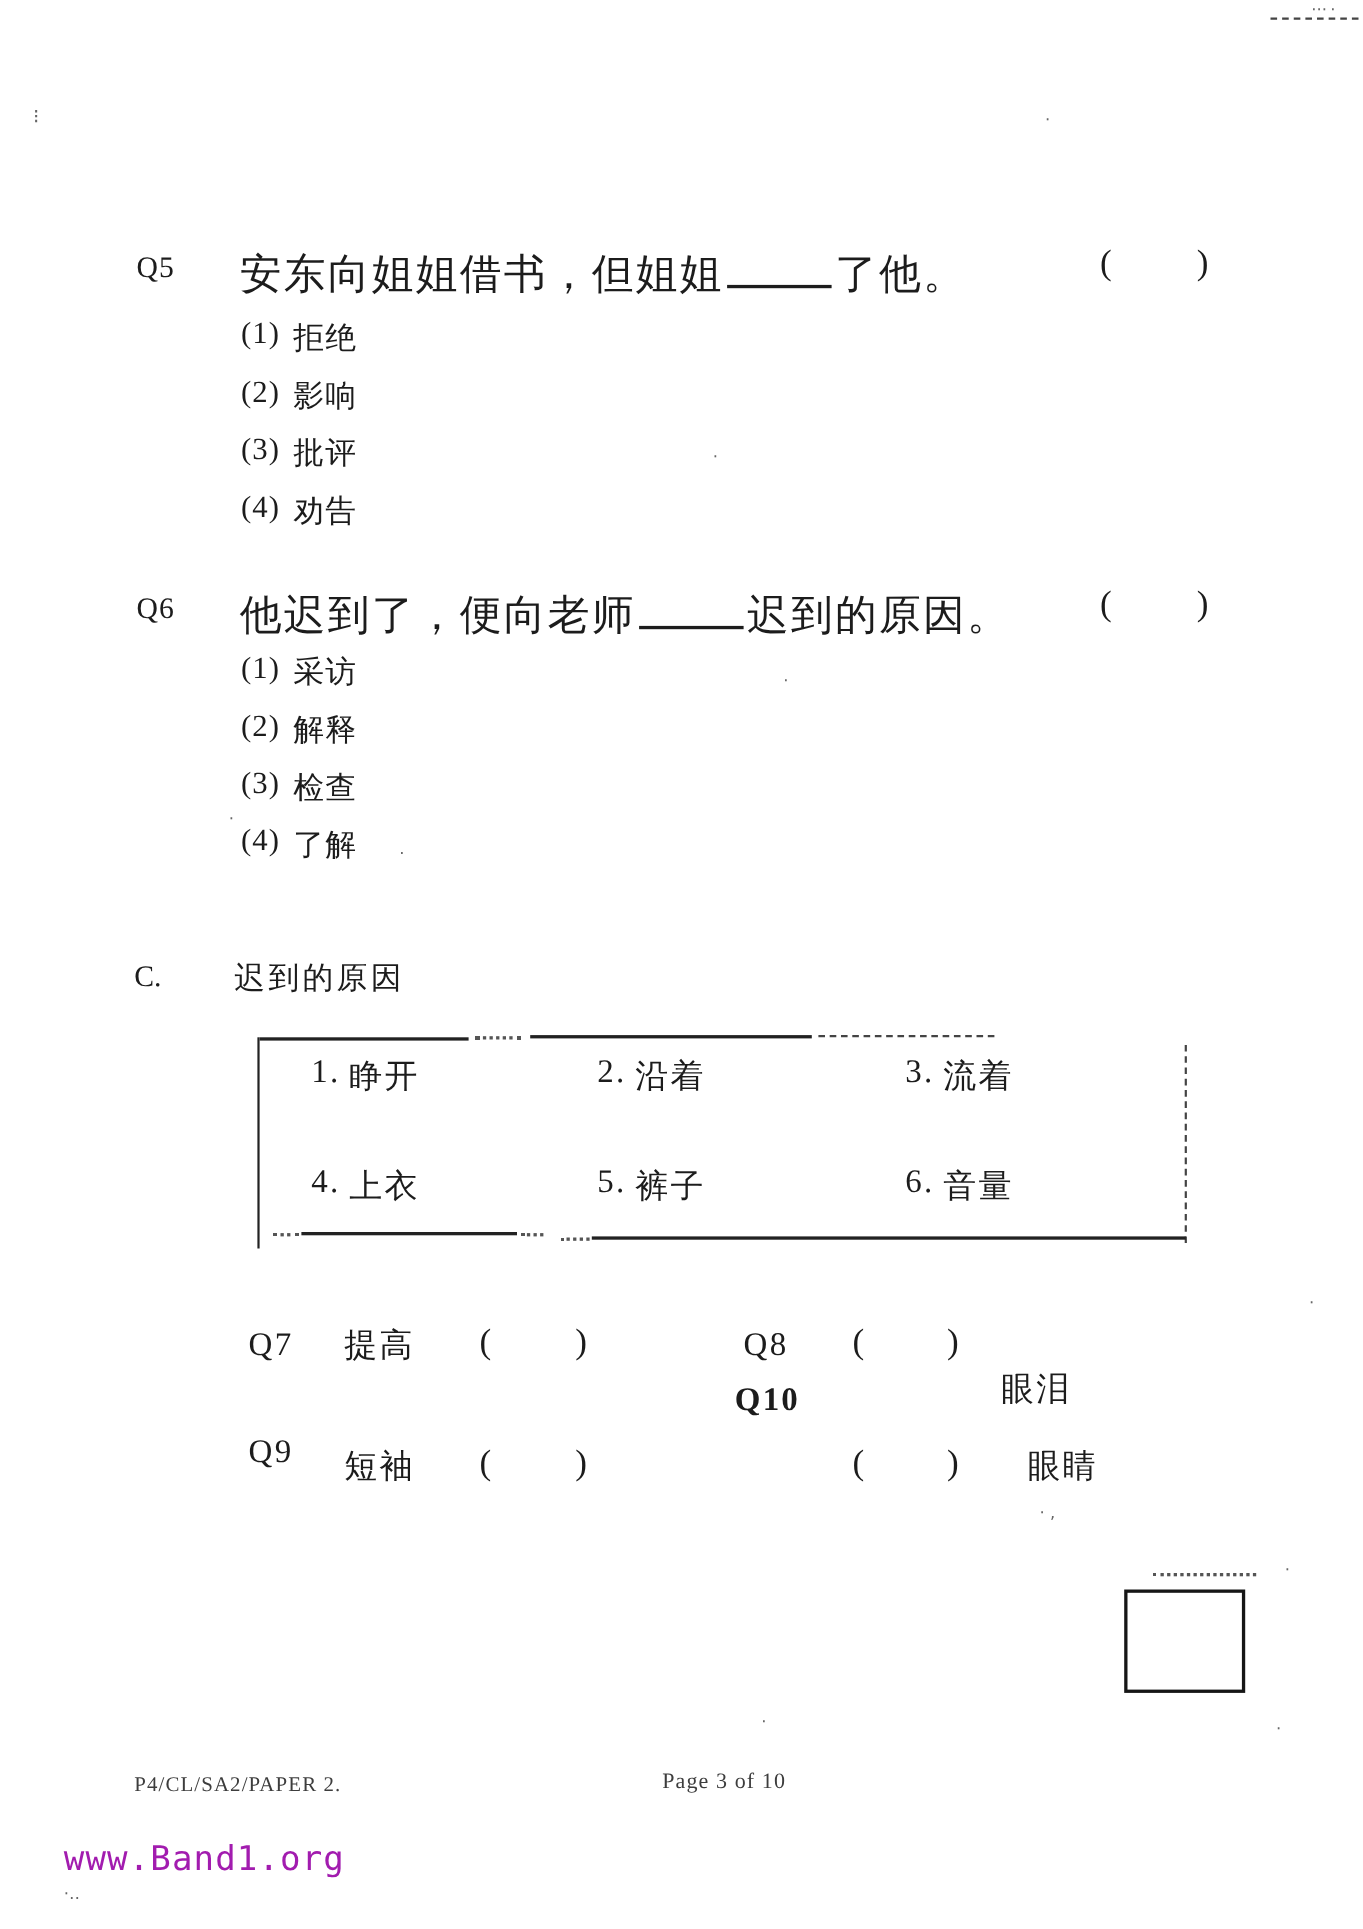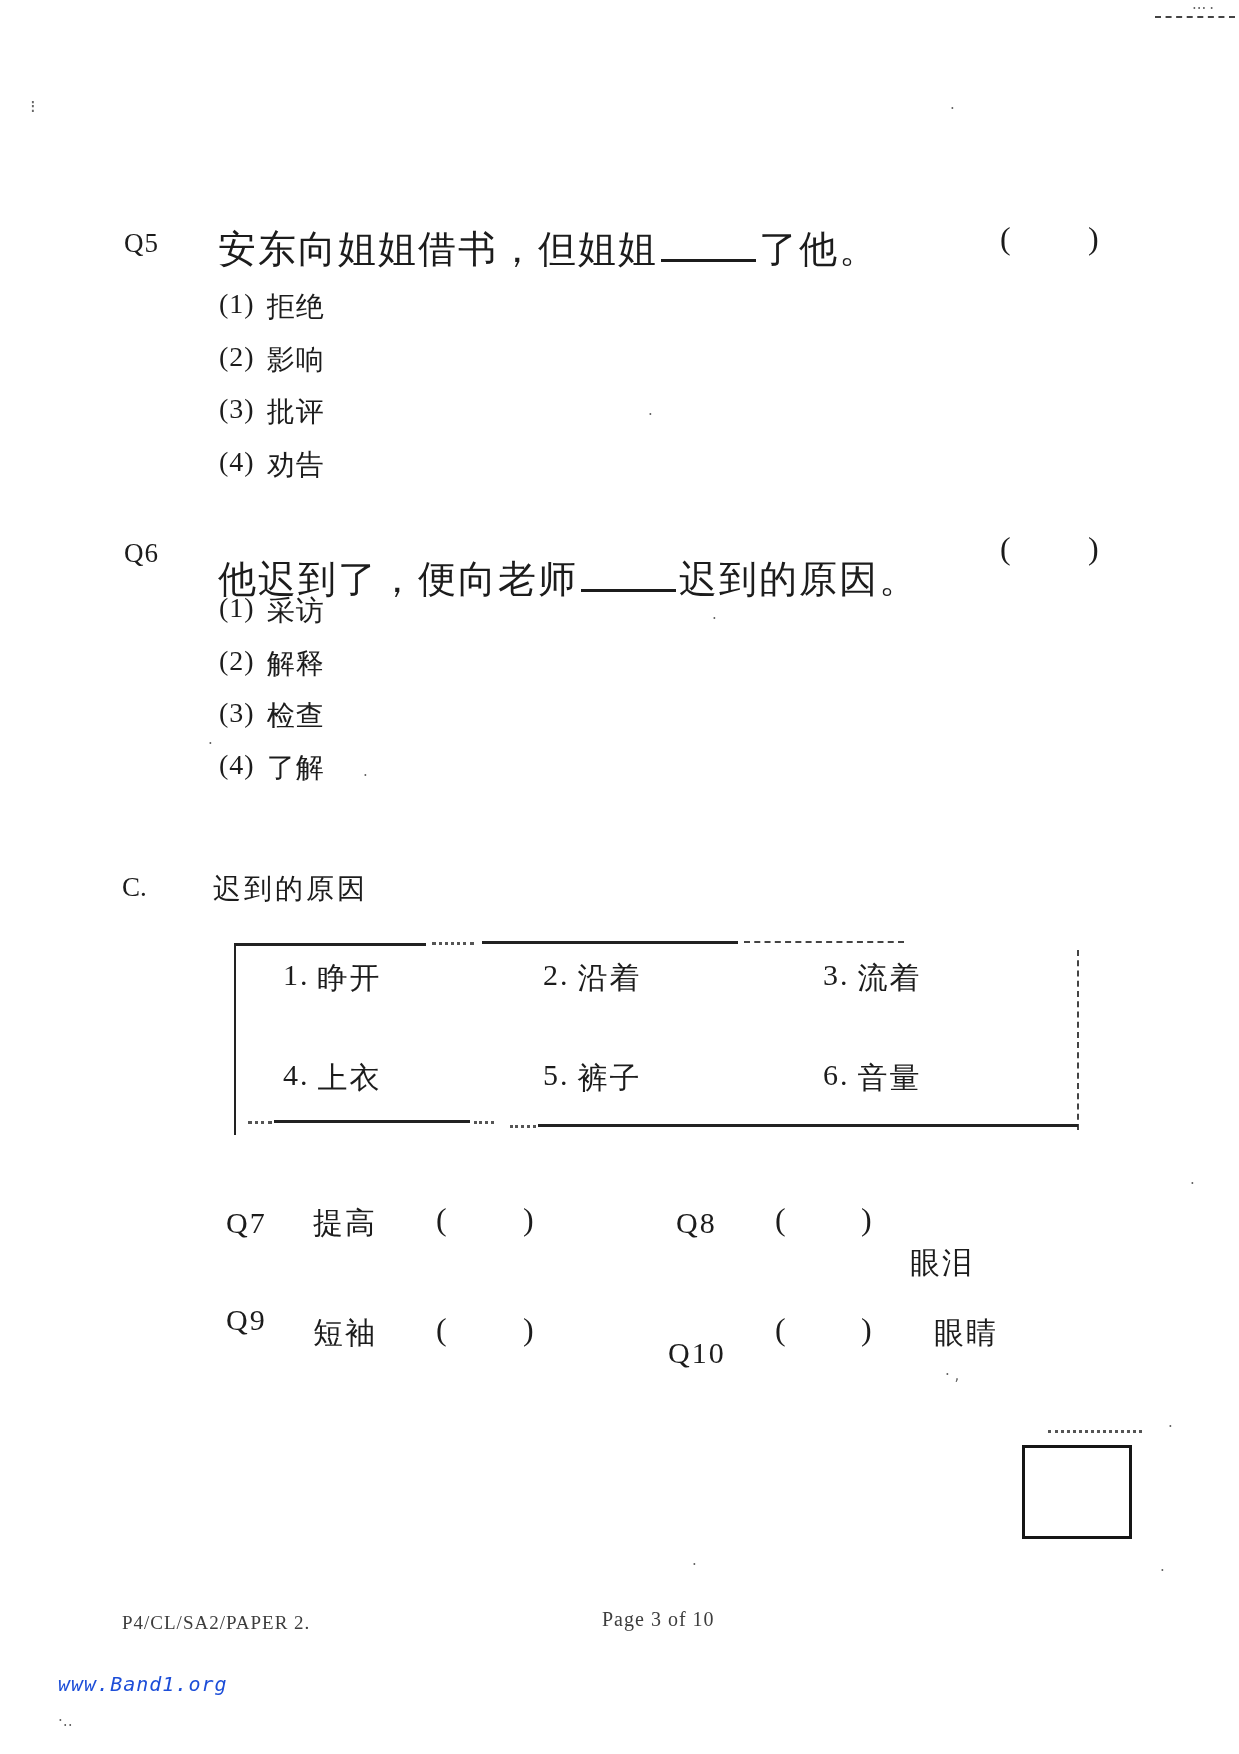--- a/index.html
+++ b/index.html
@@ -27,21 +27,21 @@
   .bankword{font-size:30px;letter-spacing:2px;display:flex;gap:8px;}
   .mrow{font-size:30px;letter-spacing:2px;}
   .line{position:absolute;background:#222;}
   .hdash{position:absolute;border-top:2px dashed #444;}
   .hdot{position:absolute;border-top:3px dotted #555;}
   .vdash{position:absolute;border-left:2px dashed #444;}
   .artifact{position:absolute;color:#666;font-size:15px;font-family:"DejaVu Sans",sans-serif;}
   .footer-text{font-size:19px;color:#3d3d3d;letter-spacing:1px;}
   .watermark{
     font-family:"DejaVu Sans Mono","Liberation Mono",monospace;
-    font-size:20px;color:#1d4ed8;letter-spacing:1px;font-style:italic;
+    font-size:31px;color:#a21caf;letter-spacing:1px;
   }
   .marksbox{
     position:absolute;border:3px solid #161616;background:transparent;
   }
 </style>
 </head>
 <body>
 
 <span class="artifact" style="left:1192px;top:0px;">··· ·</span>
 <div class="hdash" style="left:1155px;top:16px;width:80px;"></div>
@@ -74,21 +74,21 @@
 <div class="abs optrow" style="left:219px;top:393px;">
   <span class="optnum">(3)</span>
   <span>批评</span>
 </div>
 <div class="abs optrow" style="left:219px;top:446px;">
   <span class="optnum">(4)</span>
   <span>劝告</span>
 </div>
 
 <span class="abs qlabel" style="left:124px;top:538px;">Q6</span>
-<span class="abs qtext" style="left:218px;top:534px;margin-top:20px;"><span>他迟到了，便向老师</span><span class="blank"></span><span>迟到的原因。</span></span>
+<span class="abs qtext" style="left:218px;top:534px;"><span>他迟到了，便向老师</span><span class="blank"></span><span>迟到的原因。</span></span>
 <span class="abs paren" style="left:1000px;top:530px;">(</span>
 <span class="abs paren" style="left:1088px;top:530px;">)</span>
 
 <div class="abs optrow" style="left:219px;top:592px;">
   <span class="optnum">(1)</span>
   <span>采访</span>
 </div>
 <div class="abs optrow" style="left:219px;top:645px;">
   <span class="optnum">(2)</span>
   <span>解释</span>
@@ -148,21 +148,21 @@
 <span class="abs paren" style="left:523px;top:1201px;">)</span>
 <span class="abs mrow" style="left:676px;top:1206px;">Q8</span>
 <span class="abs paren" style="left:775px;top:1201px;">(</span>
 <span class="abs paren" style="left:861px;top:1201px;">)</span>
 <span class="abs mrow" style="left:910px;top:1203px;margin-top:40px;">眼泪</span>
 
 <span class="abs mrow" style="left:226px;top:1303px;">Q9</span>
 <span class="abs mrow" style="left:313px;top:1313px;">短袖</span>
 <span class="abs paren" style="left:436px;top:1311px;">(</span>
 <span class="abs paren" style="left:523px;top:1311px;">)</span>
-<span class="abs mrow" style="left:668px;top:1336px;">Q10</span>
+<span class="abs mrow" style="left:668px;top:1256px;font-weight:bold;">Q10</span>
 <span class="abs paren" style="left:775px;top:1311px;">(</span>
 <span class="abs paren" style="left:861px;top:1311px;">)</span>
 <span class="abs mrow" style="left:934px;top:1313px;">眼睛</span>
 
 <div class="hdot" style="left:1048px;top:1430px;width:94px;"></div>
 <div class="marksbox" style="left:1022px;top:1445px;width:104px;height:88px;"></div>
 
 <span class="abs footer-text" style="left:122px;top:1612px;">P4/CL/SA2/PAPER 2.</span>
 <span class="abs footer-text" style="left:602px;top:1608px;font-size:20px;">Page 3 of 10</span>
 

